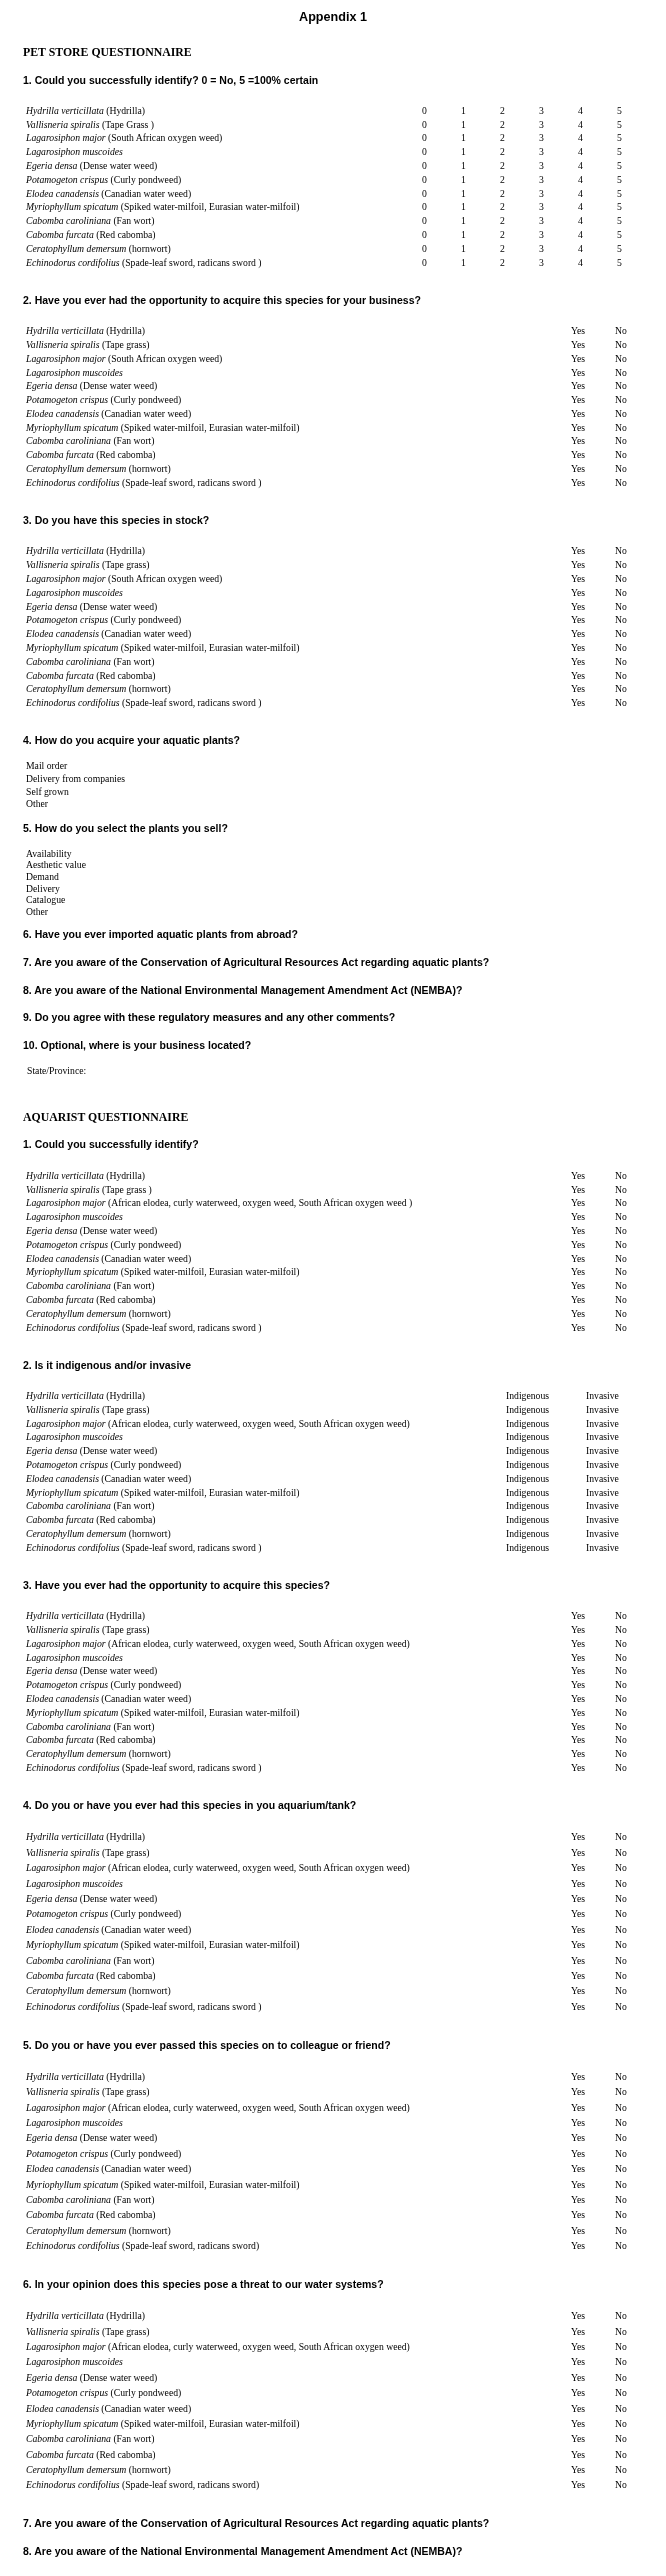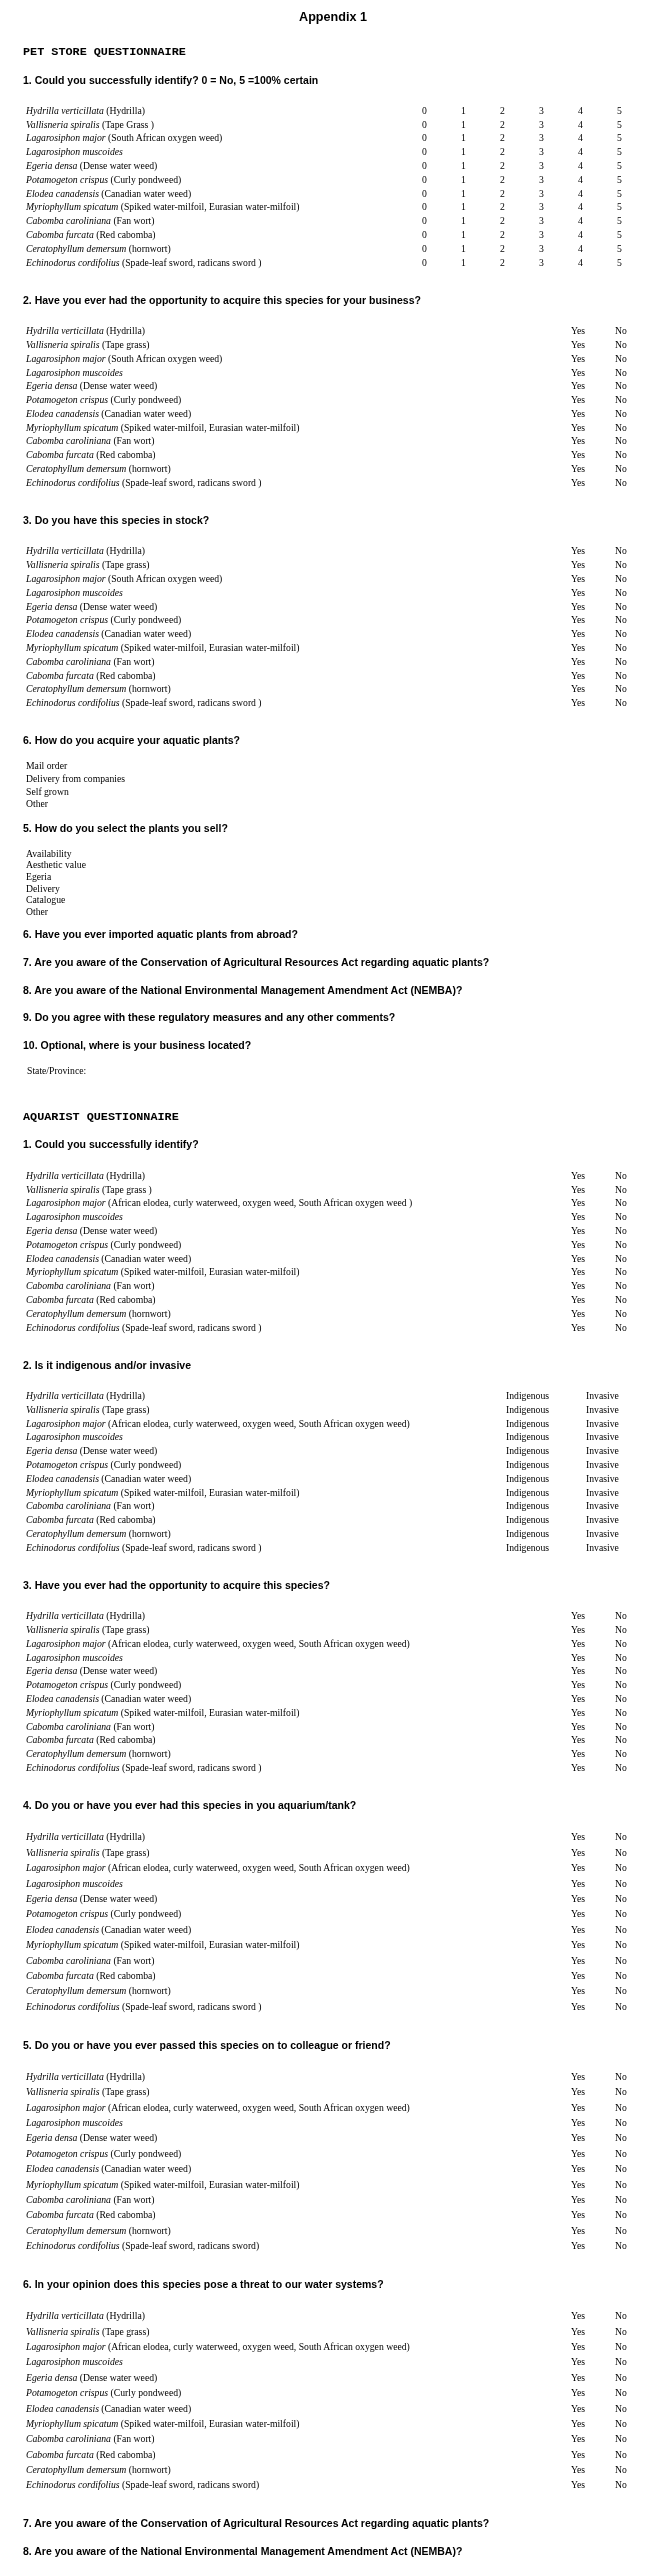--- a/index.html
+++ b/index.html
@@ -8,21 +8,21 @@
     font-family:"Liberation Serif","DejaVu Serif",serif;
     position:relative; overflow:hidden;
   }
   .page-title {
     margin-top:10px; text-align:center;
     font-family:"Liberation Sans","DejaVu Sans",sans-serif;
     font-weight:bold; font-size:12.6px; line-height:15px;
   }
   .section-heading {
     margin:20px 0 0 23px;
-    font-family:Liberation Mono, monospace;
+    font-family:Liberation Serif, serif;
     font-weight:bold; font-size:11.8px; line-height:14.3px;
   }
   .section-heading.aq { margin-top:34px; }
   .q-heading {
     margin:15px 0 0 23px;
     font-family:"Liberation Sans","DejaVu Sans",sans-serif;
     font-weight:bold; font-size:10.5px; line-height:12.6px;
   }
   .q-heading.first { margin-top:14.3px; }
   .q-heading.after-rows { margin-top:24.4px; }
@@ -89,32 +89,32 @@
       <div class="row"><span class="name"><span class="sci">Lagarosiphon muscoides</span></span><span class="ans" style="left: 571px;">Yes</span><span class="ans" style="left: 615px;">No</span></div>
       <div class="row"><span class="name"><span class="sci">Egeria densa</span><span class="common"> (Dense water weed)</span></span><span class="ans" style="left: 571px;">Yes</span><span class="ans" style="left: 615px;">No</span></div>
       <div class="row"><span class="name"><span class="sci">Potamogeton crispus</span><span class="common"> (Curly pondweed)</span></span><span class="ans" style="left: 571px;">Yes</span><span class="ans" style="left: 615px;">No</span></div>
       <div class="row"><span class="name"><span class="sci">Elodea canadensis</span><span class="common"> (Canadian water weed)</span></span><span class="ans" style="left: 571px;">Yes</span><span class="ans" style="left: 615px;">No</span></div>
       <div class="row"><span class="name"><span class="sci">Myriophyllum spicatum</span><span class="common"> (Spiked water-milfoil, Eurasian water-milfoil)</span></span><span class="ans" style="left: 571px;">Yes</span><span class="ans" style="left: 615px;">No</span></div>
       <div class="row"><span class="name"><span class="sci">Cabomba caroliniana</span><span class="common"> (Fan wort)</span></span><span class="ans" style="left: 571px;">Yes</span><span class="ans" style="left: 615px;">No</span></div>
       <div class="row"><span class="name"><span class="sci">Cabomba furcata</span><span class="common"> (Red cabomba)</span></span><span class="ans" style="left: 571px;">Yes</span><span class="ans" style="left: 615px;">No</span></div>
       <div class="row"><span class="name"><span class="sci">Ceratophyllum demersum</span><span class="common"> (hornwort)</span></span><span class="ans" style="left: 571px;">Yes</span><span class="ans" style="left: 615px;">No</span></div>
       <div class="row"><span class="name"><span class="sci">Echinodorus cordifolius</span><span class="common"> (Spade-leaf sword, radicans sword )</span></span><span class="ans" style="left: 571px;">Yes</span><span class="ans" style="left: 615px;">No</span></div>
     </div>
-    <div class="q-heading after-rows">6. How do you acquire your aquatic plants?</div>
+    <div class="q-heading after-rows">4. How do you acquire your aquatic plants?</div>
     <div class="choices">
       <div>Mail order</div>
       <div>Delivery from companies</div>
       <div>Self grown</div>
       <div>Other</div>
     </div>
     <div class="q-heading after-choices">5. How do you select the plants you sell?</div>
     <div class="choices tight">
       <div>Availability</div>
       <div>Aesthetic value</div>
-      <div>Egeria</div>
+      <div>Demand</div>
       <div>Delivery</div>
       <div>Catalogue</div>
       <div>Other</div>
     </div>
     <div class="q-heading after-choices">6. Have you ever imported aquatic plants from abroad?</div>
     <div class="q-heading">7. Are you aware of the Conservation of Agricultural Resources Act regarding aquatic plants?</div>
     <div class="q-heading">8. Are you aware of the National Environmental Management Amendment Act (NEMBA)?</div>
     <div class="q-heading">9. Do you agree with these regulatory measures and any other comments?</div>
     <div class="q-heading">10. Optional, where is your business located?</div>
     <div class="location">

